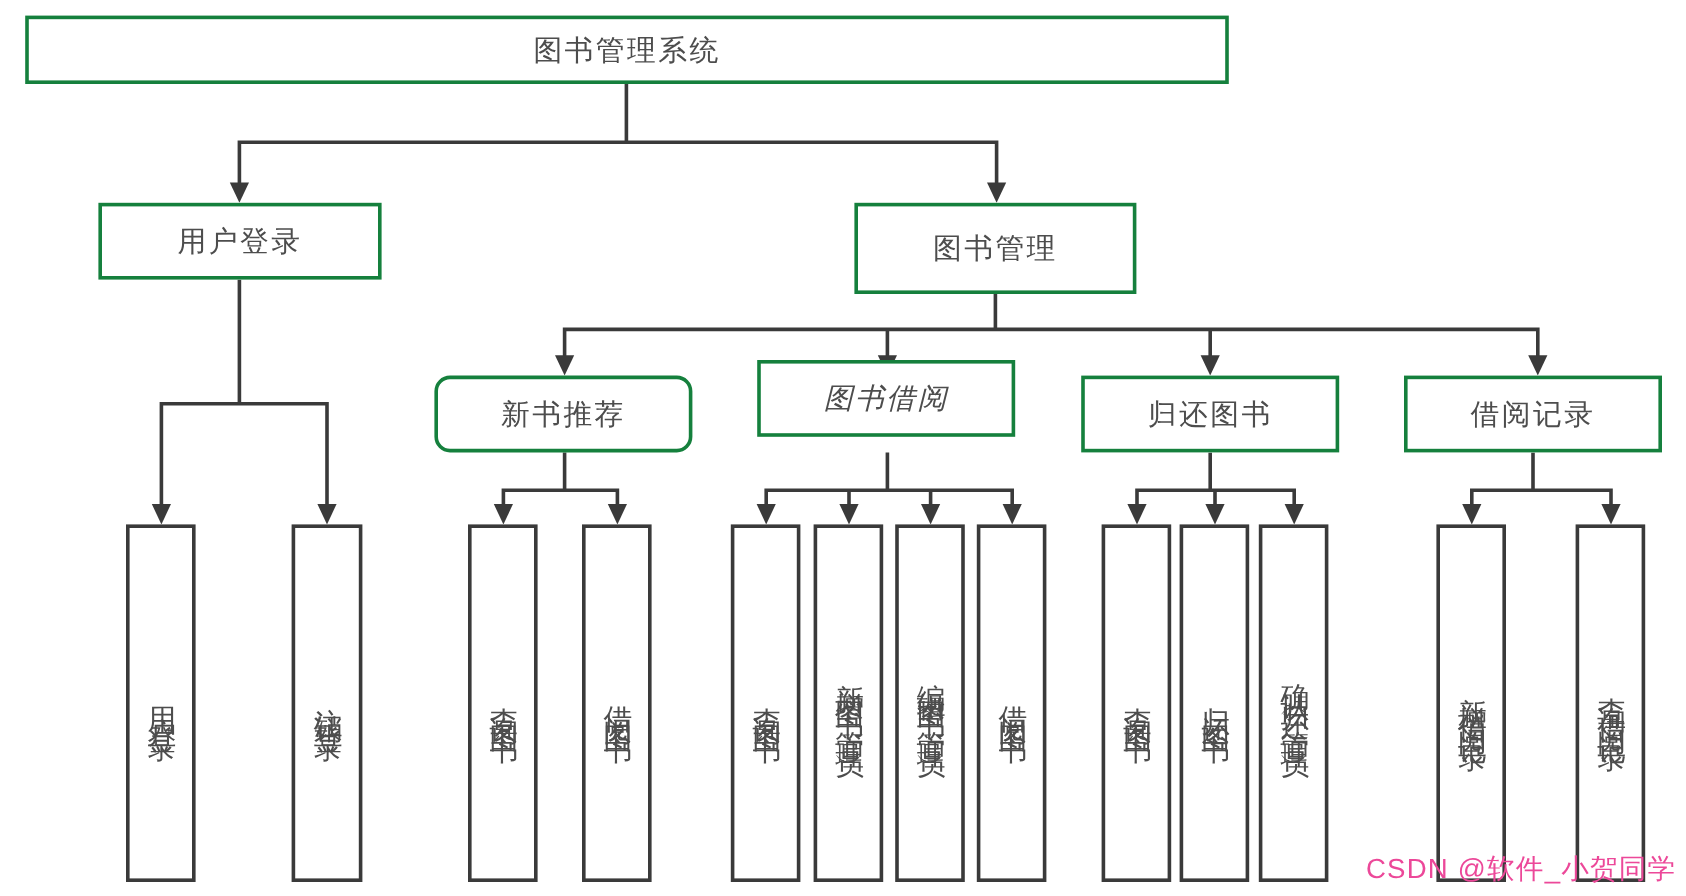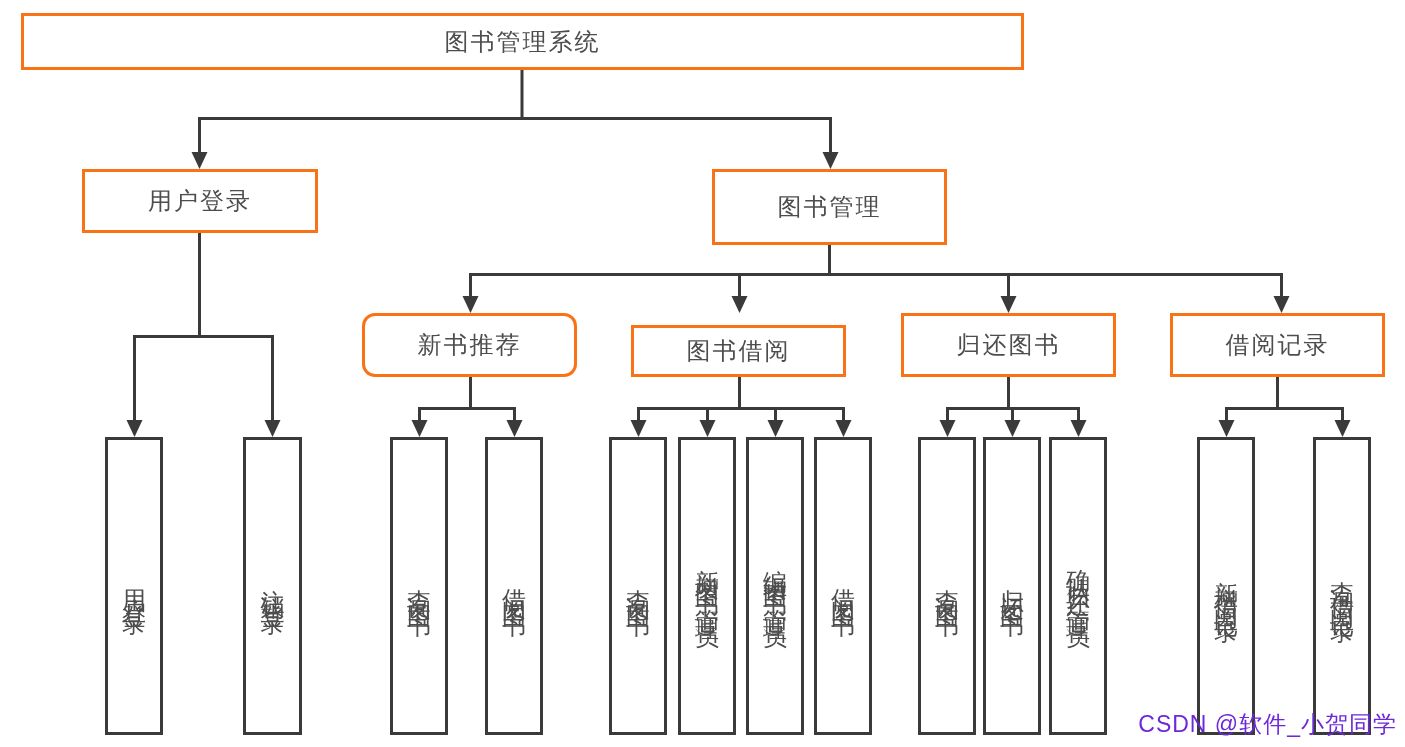--- a/index.html
+++ b/index.html
@@ -6,21 +6,21 @@
   #canvas{
     position:relative;
     width:1405px;height:747px;
     background:#ffffff;
     font-family:"Liberation Sans","DejaVu Sans",sans-serif;
     overflow:hidden;
   }
   .node{
     position:absolute;
     box-sizing:border-box;
-    border:3px solid #f97316;
+    border:3px solid #15803d;
     background:#ffffff;
     display:flex;
     align-items:center;
     justify-content:center;
     color:#4d4d4d;
     font-size:24px;
     letter-spacing:2px;
     z-index:2;
   }
   .vnode{
@@ -41,21 +41,21 @@
     letter-spacing:8px;
     line-height:1;
     white-space:nowrap;
   }
   #connectors{position:absolute;left:0;top:0;z-index:1;}
   #connectors path{stroke:#3a3a3a;stroke-width:3;fill:none;}
   #connectors polygon{fill:#3a3a3a;stroke:none;}
   .watermark{
     position:absolute;
     right:8px;bottom:7px;
-    color:#6d28d9;
+    color:#ec4899;
     font-size:23px;
     letter-spacing:1px;
     z-index:3;
   }
 </style>
 </head>
 <body>
 
 <div id="canvas">
 
@@ -94,21 +94,21 @@
     <polygon points="1218.5,420 1234.5,420 1226.5,437"></polygon>
     <polygon points="1334.5,420 1350.5,420 1342.5,437"></polygon>
   </svg>
 
   <div class="node" style="left:21px;top:13px;width:1003px;height:57px;">图书管理系统</div>
 
   <div class="node" style="left:82px;top:169px;width:236px;height:64px;">用户登录</div>
   <div class="node" style="left:712px;top:169px;width:235px;height:76px;text-align:right;">图书管理</div>
 
   <div class="node" style="left:362px;top:313px;width:215px;height:64px;border-radius:13px;">新书推荐</div>
-  <div class="node" style="left:631px;top:325px;width:215px;height:52px;">图书借阅</div>
+  <div class="node" style="left:631px;top:300px;width:215px;height:64px;font-style:italic;">图书借阅</div>
   <div class="node" style="left:901px;top:313px;width:215px;height:64px;">归还图书</div>
   <div class="node" style="left:1170px;top:313px;width:215px;height:64px;">借阅记录</div>
 
   <div class="vnode" style="left:105px;top:437px;width:58px;height:298px;">
     <span>用户登录</span>
   </div>
   <div class="vnode" style="left:243px;top:437px;width:59px;height:298px;">
     <span>注销登录</span>
   </div>
 

